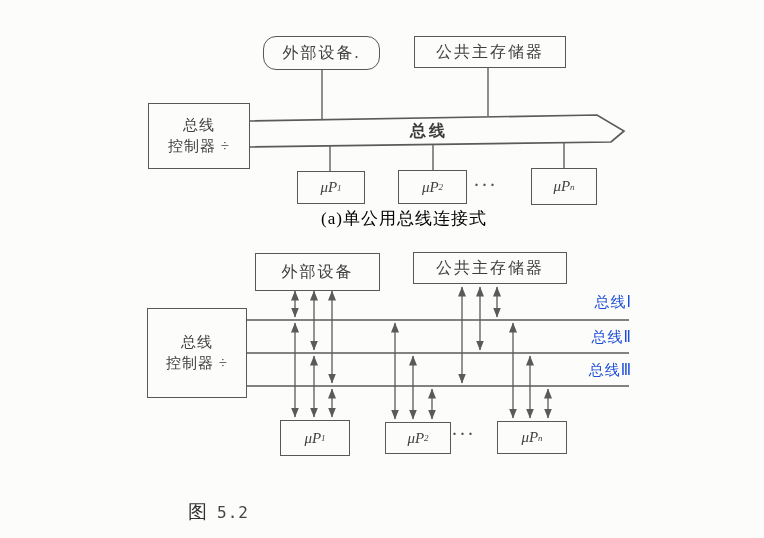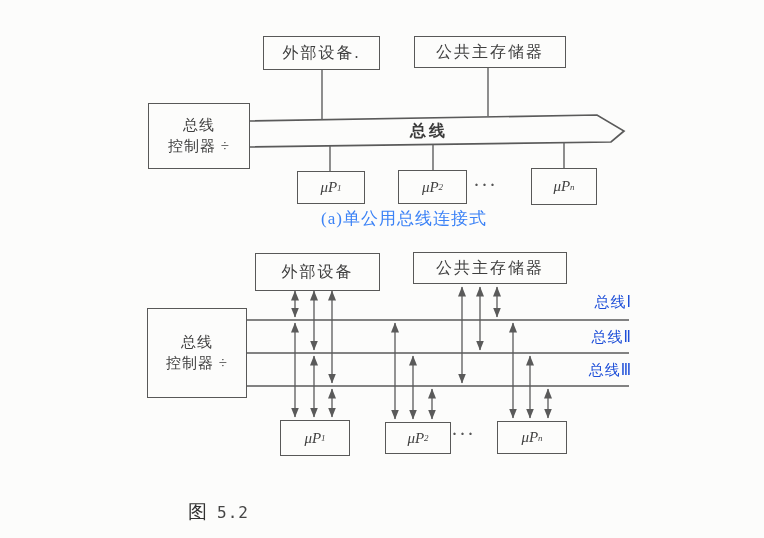--- a/index.html
+++ b/index.html
@@ -36,21 +36,21 @@
   .busname{
     position:absolute;width:60px;text-align:right;
     font-size:15px;letter-spacing:1px;color:#1d4ed8;
   }
   .dots{
     position:absolute;font-size:15px;letter-spacing:3px;color:#555;
     font-weight:bold;
   }
   .subcap{
     position:absolute;width:240px;text-align:center;
-    font-size:17px;letter-spacing:1px;color:#3b82f6;
+    font-size:17px;letter-spacing:1px;color:#000000;
   }
   .figcap{
     position:absolute;left:188px;top:499px;
     display:flex;align-items:flex-start;
     font-size:19px;color:#323232;
   }
   .figcap .num{
     font-family:"DejaVu Sans Mono",monospace;
     font-size:16px;margin:4px 14px 12px 10px;letter-spacing:1px;color:#454545;
   }
@@ -100,21 +100,21 @@
       <line x1="395" y1="323" x2="395" y2="419"></line>
       <line x1="413" y1="356" x2="413" y2="419"></line>
       <line x1="432" y1="389" x2="432" y2="419"></line>
 
       <line x1="513" y1="323" x2="513" y2="418"></line>
       <line x1="530" y1="356" x2="530" y2="418"></line>
       <line x1="548" y1="389" x2="548" y2="418"></line>
     </g>
   </svg>
 
-  <div class="box" style="left:263px;top:36px;width:117px;height:34px;">
+  <div class="box" style="left:263px;top:36px;width:117px;height:34px;border-radius:13px;">
     <span>外部设备.</span>
   </div>
 
   <div class="box" style="left:414px;top:36px;width:152px;height:32px;">
     <span>公共主存储器</span>
   </div>
 
   <div class="box ctrl" style="left:148px;top:103px;width:102px;height:66px;">
     <span>总线</span>
     <span>控制器 ÷</span>

